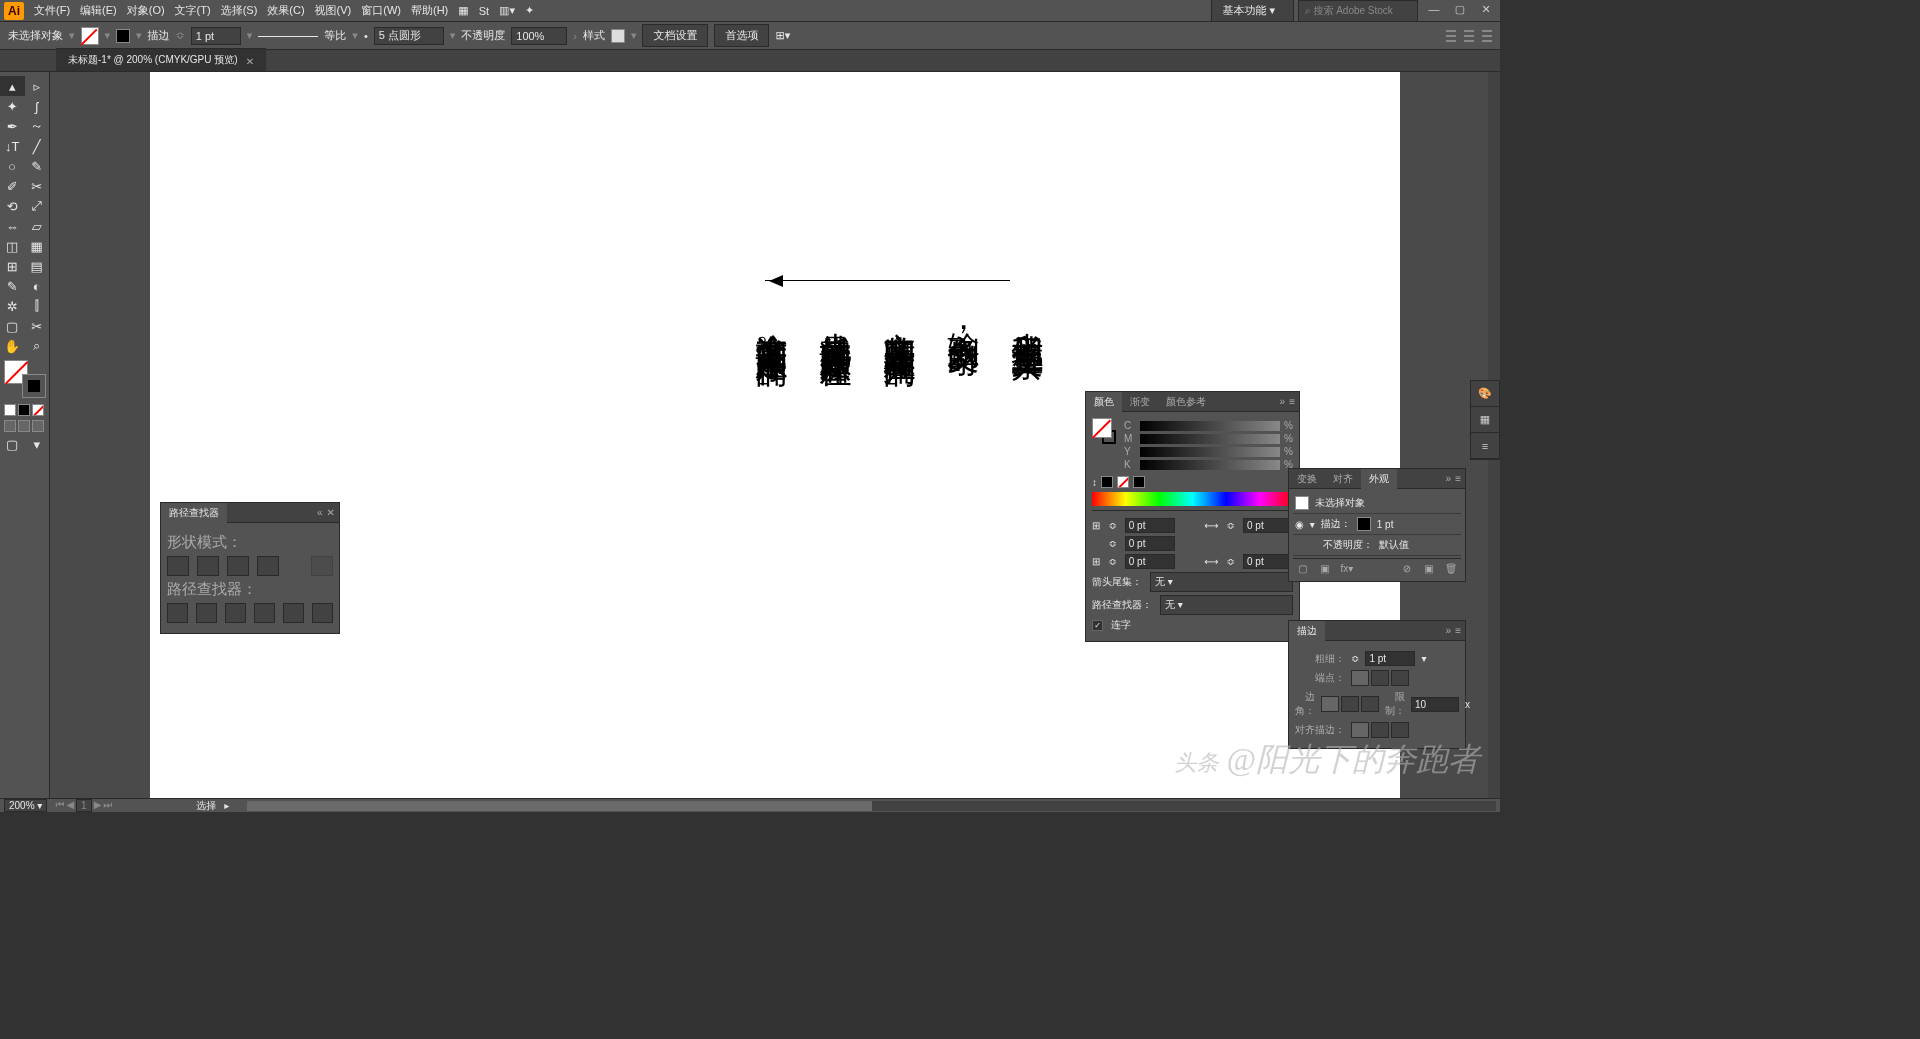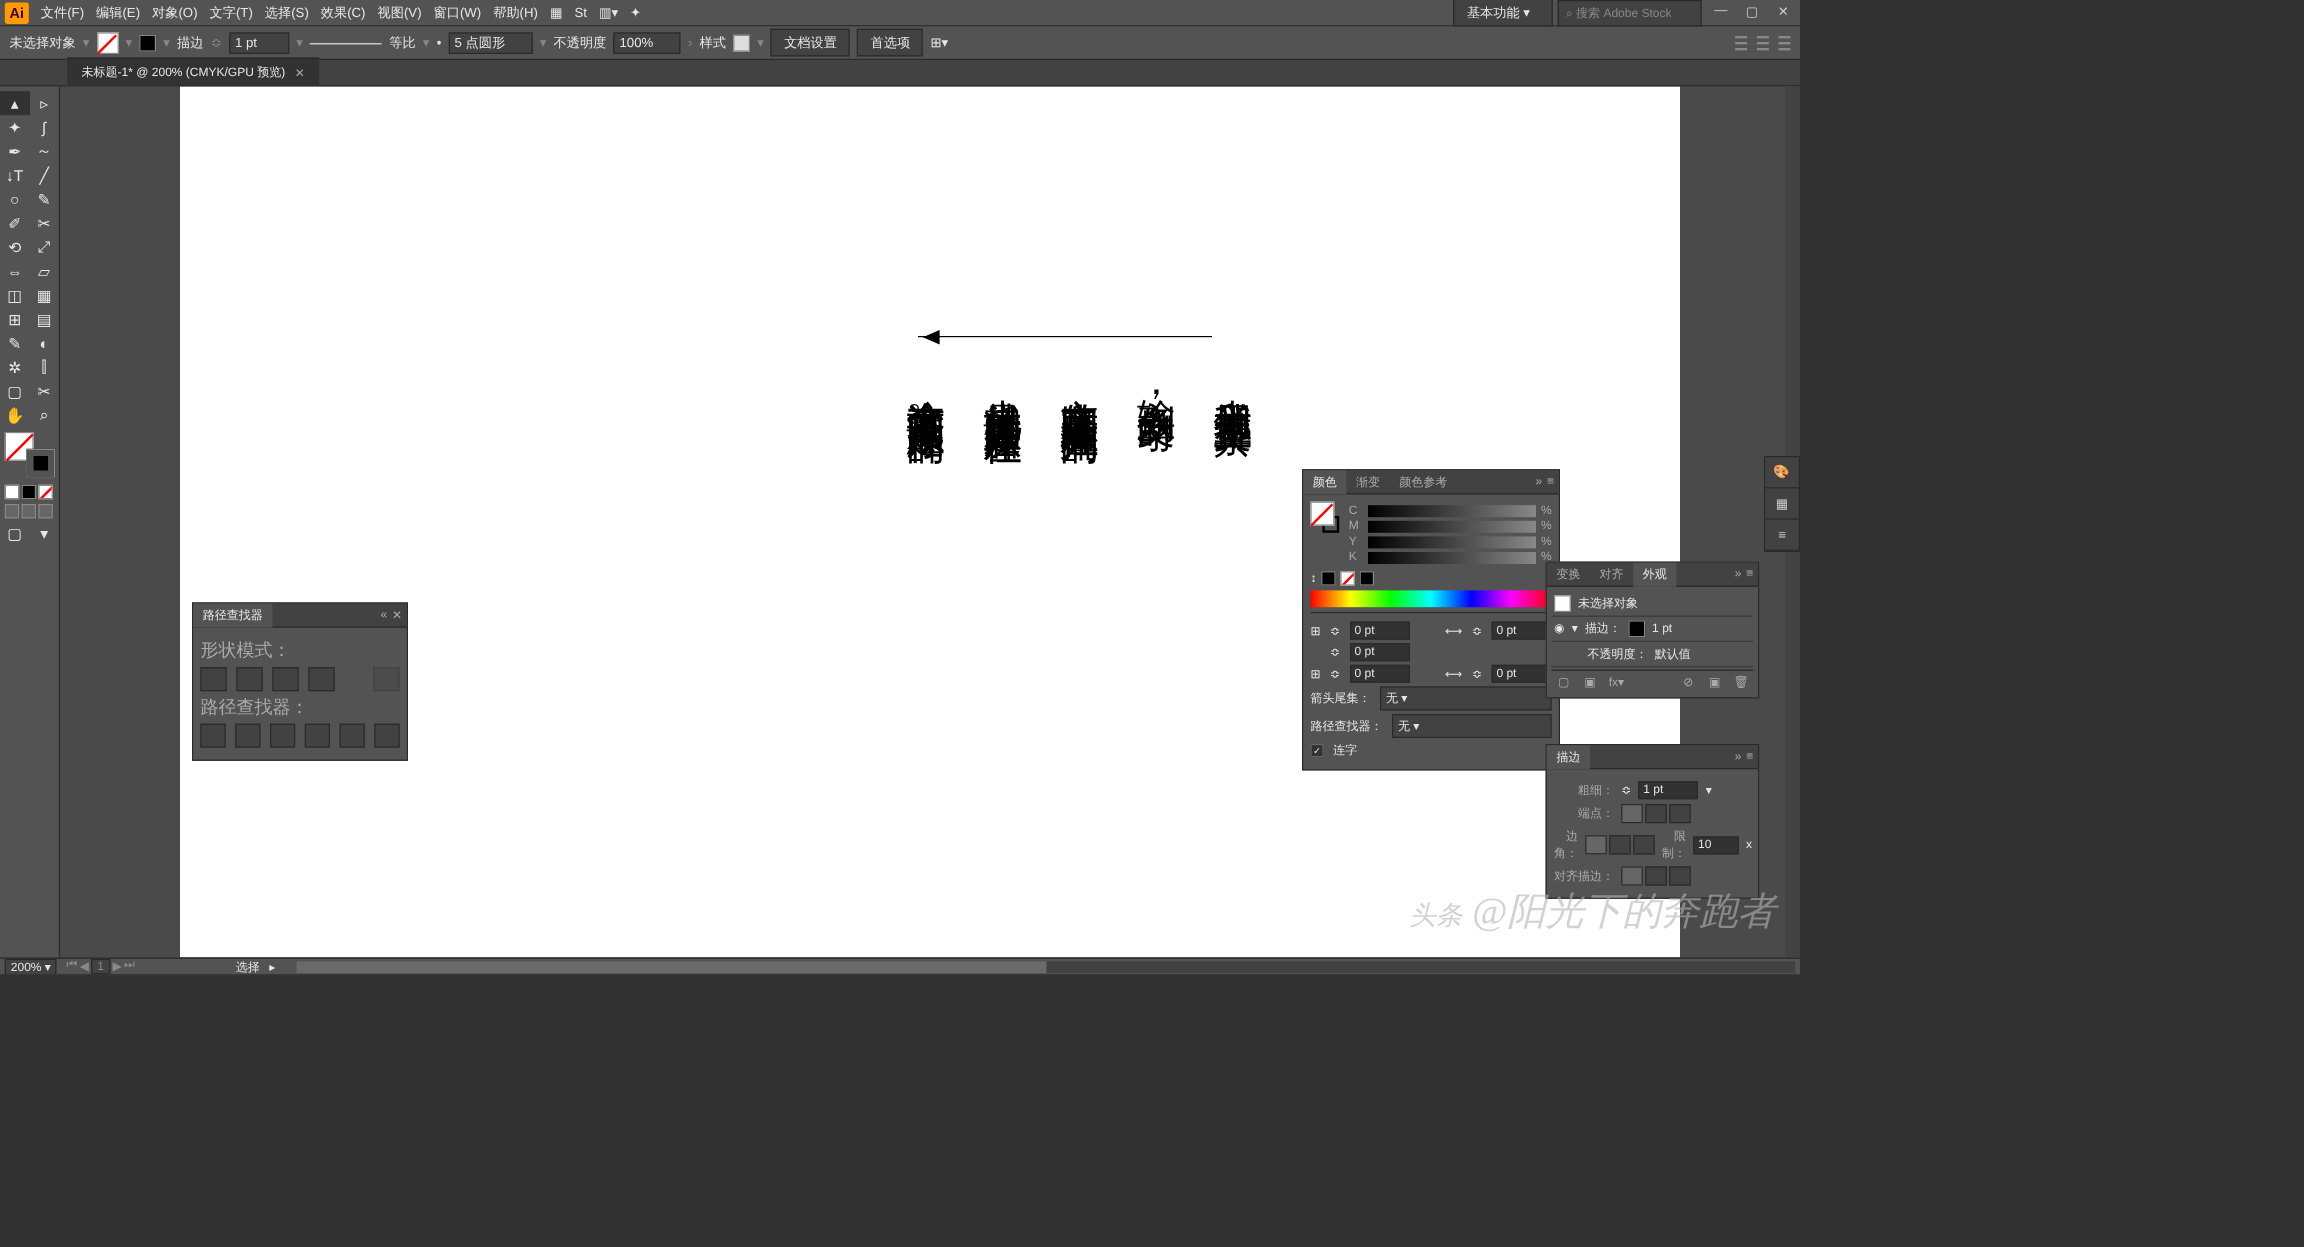--- a/index.html
+++ b/index.html
@@ -458,21 +458,21 @@
         </div>
       </div>
     <div class="sk-row">
         <span class="sk-lbl">边角：</span>
         <div class="sk-btns">
           <div class="sk-btn sel"></div>
           <div class="sk-btn"></div>
           <div class="sk-btn"></div>
         </div>
         <span class="sk-lbl" style="width:auto">限制：</span>
-        <input class="tf-input" style="width: 38px;" value="10">
+        <input class="tf-input" style="width: 48px;" value="10">
         <span>x</span>
       </div>
     <div class="sk-row">
         <span class="sk-lbl">对齐描边：</span>
         <div class="sk-btns">
           <div class="sk-btn sel"></div>
           <div class="sk-btn"></div>
           <div class="sk-btn"></div>
         </div>
       </div>

